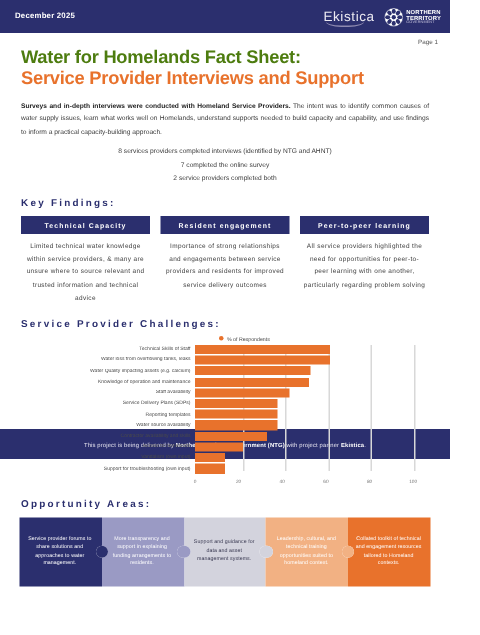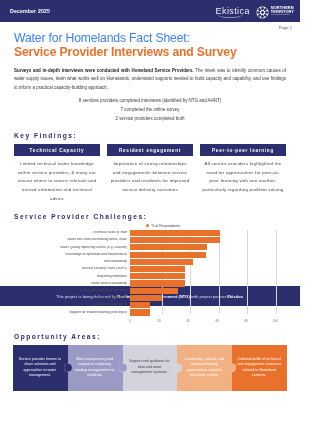--- a/index.html
+++ b/index.html
@@ -30,21 +30,21 @@
   .ntg-logo { display: flex; align-items: center; gap: 2px; }
   .ntg-mark { width: 13px; height: 13px; flex: 0 0 13px; }
   .ntg-text { line-height: 1.02; }
   .ntg-text .l1, .ntg-text .l2 { color: #fff; font-size: 3.9px; font-weight: bold; letter-spacing: .1px; display:block; }
   .ntg-text .l3 { color: #c9c6dd; font-size: 2.5px; letter-spacing: .1px; display:block; }
 
   .page-num { position: absolute; right: 8px; top: 25px; font-size: 4.2px; color: #555; }
 
   
   .title-wrap { padding: 9px 14px 0 14px; }
-  .title-1 { color: #3b82f6; font-size: 12.2px; font-weight: normal; letter-spacing: -.15px; line-height: 1.18; }
+  .title-1 { color: #4d7c0f; font-size: 12.2px; font-weight: bold; letter-spacing: -.15px; line-height: 1.18; }
   .title-2 { color: #e8722c; font-size: 12.2px; font-weight: bold; letter-spacing: -.15px; line-height: 1.18; }
 
   
   .intro { margin: 7px 14px 0 14px; font-size: 4.45px; line-height: 1.92; color: #3a3a3a; text-align: justify; }
   .intro b { color: #1a1a1a; }
   .stats { margin-top: 5px; text-align: center; font-size: 4.45px; line-height: 1.95; color: #3a3a3a; }
 
   
   .section-head { color: #2b2f6e; font-size: 6.6px; font-weight: bold; letter-spacing: 1.5px; margin: 9px 0 0 14px; }
 
@@ -144,21 +144,21 @@
           <span class="l3">GOVERNMENT</span>
         </span>
       </span>
     </div>
   </div>
 
   <div class="page-num">Page 1</div>
 
   <div class="title-wrap">
     <div class="title-1">Water for Homelands Fact Sheet:</div>
-    <div class="title-2">Service Provider Interviews and Survey</div>
+    <div class="title-2">Service Provider Interviews and Support</div>
   </div>
 
   <div class="intro"><b>Surveys and in-depth interviews were conducted with Homeland Service Providers.</b><span> The intent was to identify common causes of water supply issues, learn what works well on Homelands, understand supports needed to build capacity and capability, and use findings to inform a practical capacity-building approach.</span></div>
 
   <div class="stats">
     <div>8 services providers completed interviews (identified by NTG and AHNT)</div>
     <div>7 completed the online survey</div>
     <div>2 service providers completed both</div>
   </div>
 

